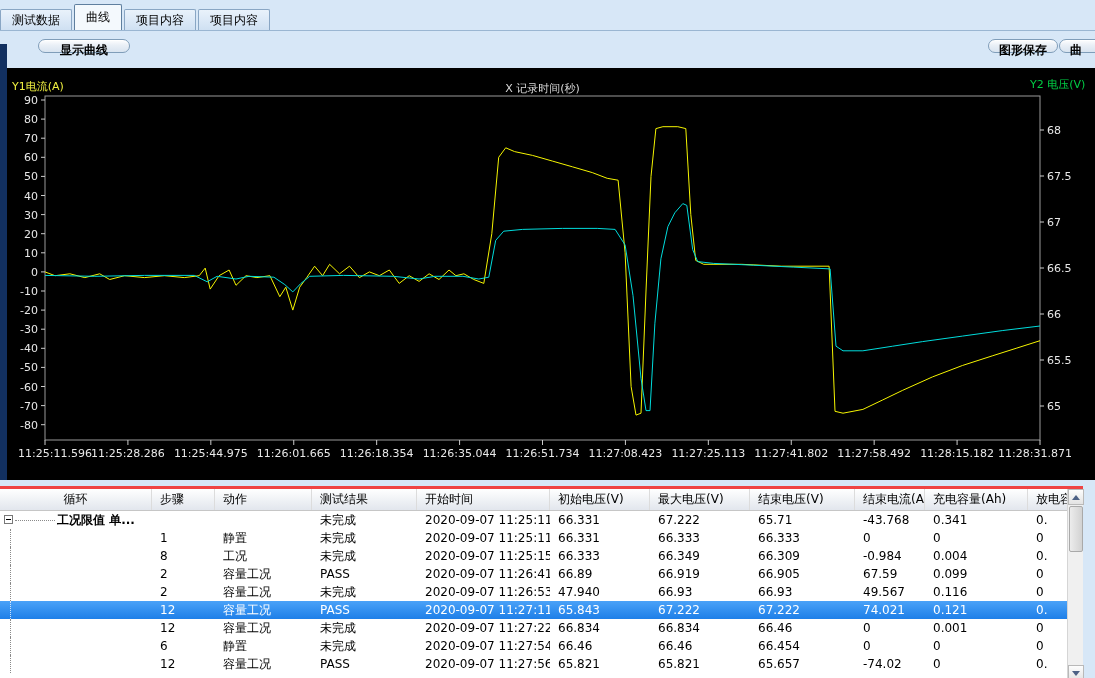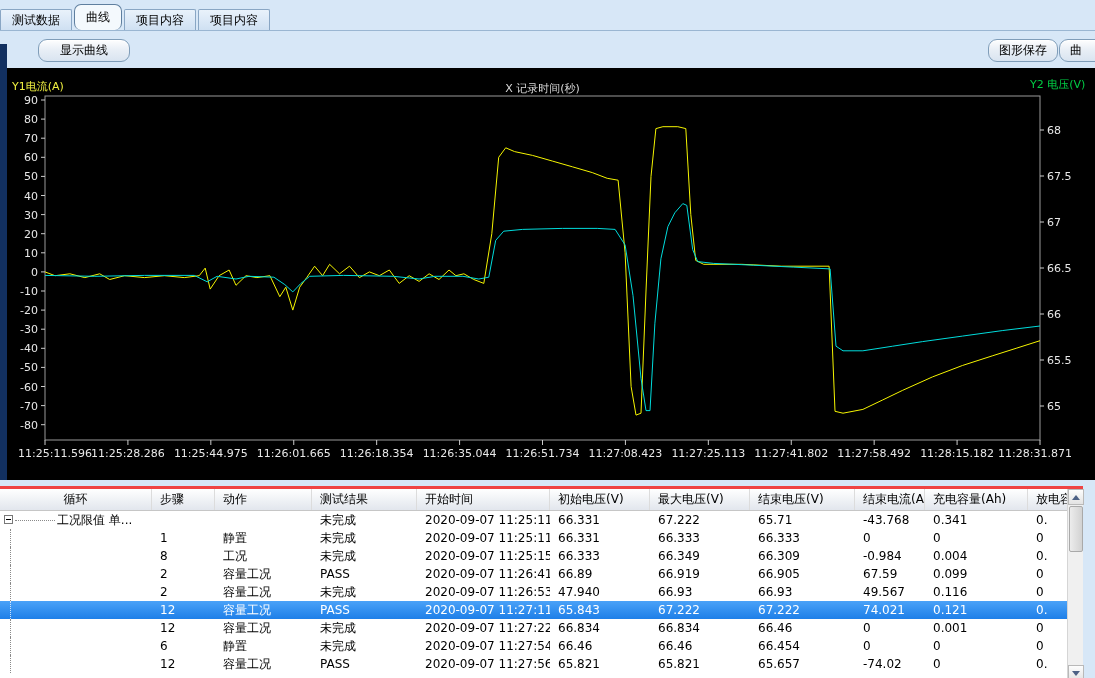--- a/index.html
+++ b/index.html
@@ -11,28 +11,28 @@
   }
 
   
   .tabbar { position:absolute; top:0; left:0; right:0; height:31px;
     background:#d7e7f7; border-bottom:1px solid #9ab6d2;
     display:flex; align-items:flex-end; }
   .tab { height:21px; line-height:20px; padding:0 11px; margin-right:2px;
     border:1px solid #89a6c4; border-bottom:none; border-radius:2px 2px 0 0;
     background:linear-gradient(#e9f2fb,#cfe0f2); cursor:pointer; white-space:nowrap; }
   .tab.active { height:26px; line-height:25px; background:#f4f9fd;
-    border-color:#5f7f9f; position:relative; z-index:2;border-radius:7px; }
+    border-color:#5f7f9f; position:relative; z-index:2; }
 
   
   .toolbar { position:absolute; top:32px; left:0; right:0; height:36px; background:#d7e7f7; }
-  .btn { position:absolute; top:7px; height:23px; line-height:21px; text-align:center;
+  .btn { position:absolute; top:7px; height:14px; line-height:21px; text-align:center;
     border:1px solid #7f9db9; border-radius:9px; cursor:pointer;
     background:linear-gradient(#fefefe,#e9eff6 45%,#d9e4f0);
-    box-shadow:inset 0 1px 0 #fff; white-space:nowrap; }
+    box-shadow:inset 0 1px 0 #fff; white-space:nowrap;font-weight:bold; }
   .btn-show { left:38px; width:92px; }
   .btn-save { right:37px; width:70px; }
   .btn-partial { right:-26px; width:62px; text-align:left; padding-left:10px; }
 
   
   .chart-panel { position:absolute; top:68px; left:0; width:1095px; height:412px; background:#000; }
   .left-strip { position:absolute; top:44px; left:0; width:7px; height:436px;
     background:#123060; z-index:3; }
 
   
@@ -50,21 +50,21 @@
   .cell.c0 { position:relative; padding-left:0; }
   .child .cell.c0::before { content:""; position:absolute; left:10px; top:0; bottom:0;
     border-left:1px dotted #8a8a8a; }
   .trow.selected.child .cell.c0::before { border-left-color:#cfe4fb; }
   .c0{width:152px}.c1{width:63px}.c2{width:97px}.c3{width:105px}.c4{width:133px}
   .c5{width:100px}.c6{width:100px}.c7{width:105px}.c8{width:70px}.c9{width:103px}.c10{width:52px}
   .minusbox { position:absolute; left:4px; top:4px; width:9px; height:9px;
     border:1px solid #787878; background:#fff; }
   .minusbox::after { content:""; position:absolute; left:1px; top:3px; width:5px; height:1px; background:#000; }
   .dotline { position:absolute; left:15px; top:9px; width:40px; border-top:1px dotted #8a8a8a; }
-  .plabel { margin-left:57px; }
+  .plabel { margin-left:57px;font-weight:bold; }
 
   
   .vscroll { position:absolute; right:0; top:0; width:16px; height:192px;
     background:#f0f0f0; border-left:1px solid #d5d5d5; }
   .sbtn { position:absolute; left:0; width:16px; height:16px;
     background:linear-gradient(#fdfdfd,#e3e3e3); border:1px solid #b9b9b9; cursor:pointer; }
   .sbtn.up{top:0}.sbtn.down{bottom:0}
   .sarrow { width:0; height:0; border-left:4px solid transparent; border-right:4px solid transparent; margin:5px auto 0; }
   .up .sarrow { border-bottom:5px solid #4d6185; }
   .down .sarrow { border-top:5px solid #4d6185; }

